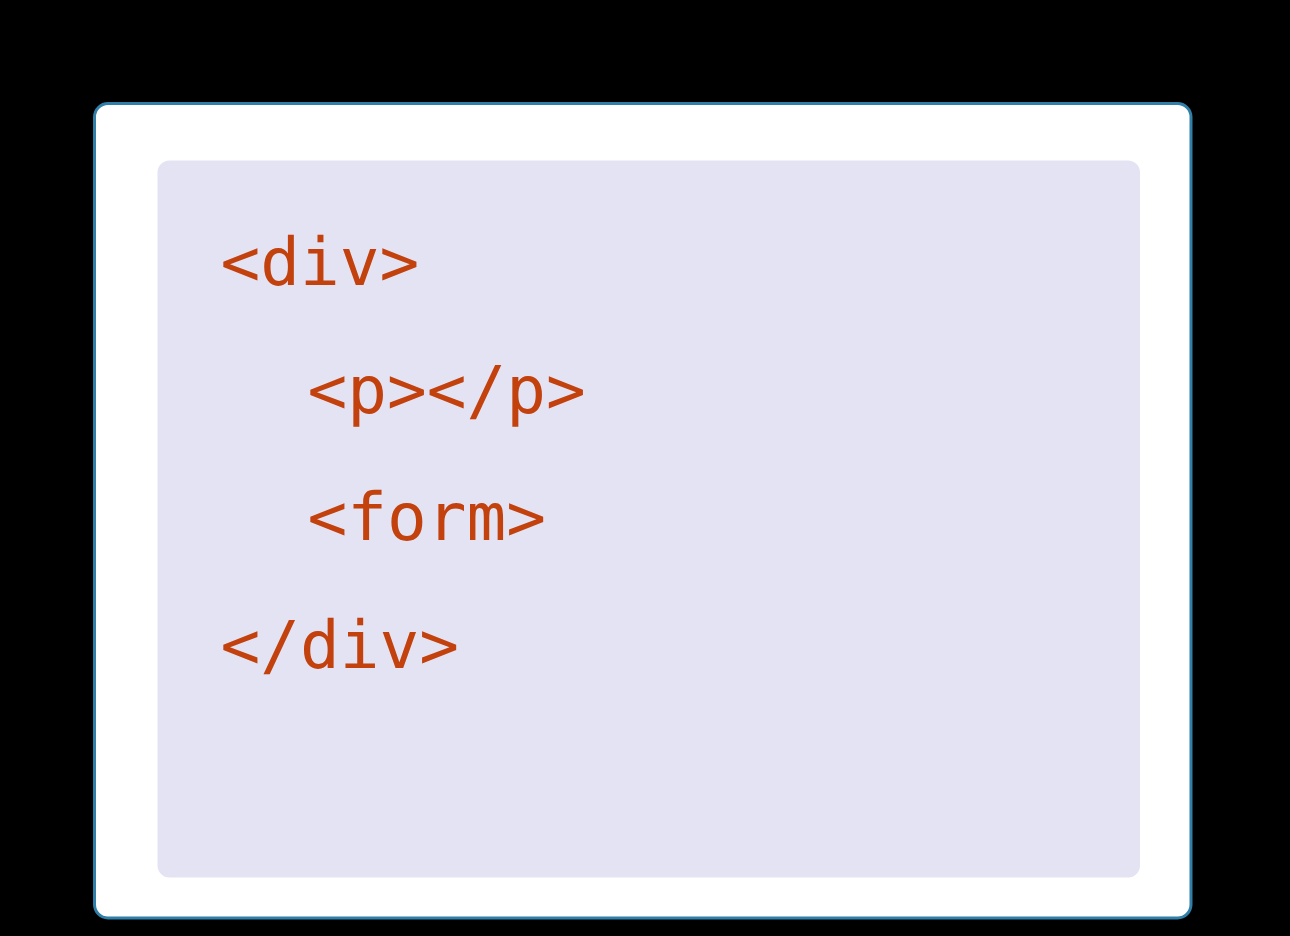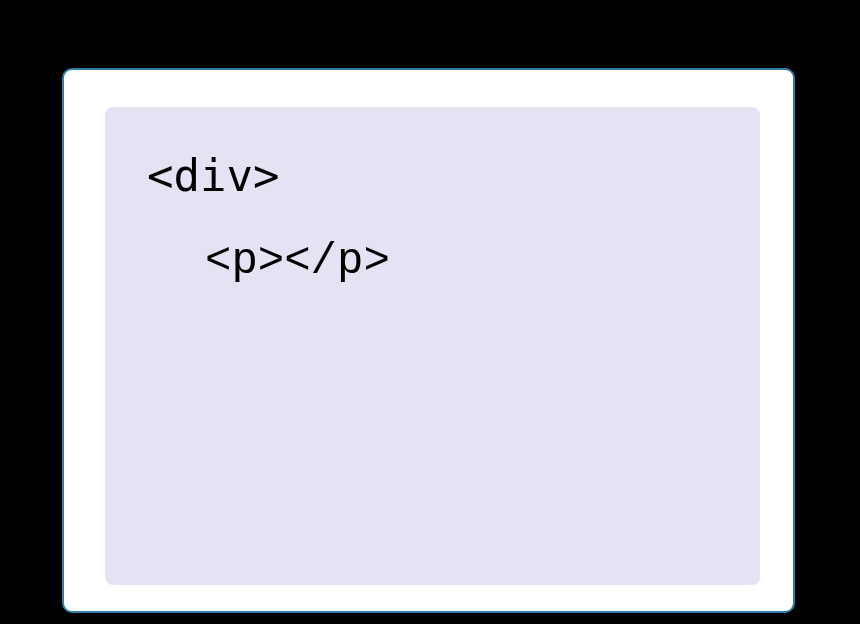--- a/index.html
+++ b/index.html
@@ -41,36 +41,41 @@
     padding: 26px 0 0 42px;
   }
 
   .code-line {
     height: 85px;
     display: flex;
     align-items: center;
     font-family: "DejaVu Sans Mono", monospace;
     font-size: 44px;
     font-weight: 500;
-    color: #000000;
+    color: #c2410c;
     white-space: pre;
   }
 
   .indent-1 {
     padding-left: 58px;
-    font-family: Liberation Mono, monospace;
   }
 </style>
 </head>
 <body>
 
 <div class="stage">
   <div class="code-card">
     <div class="code-panel">
       <div class="code-line indent-0">
         <span>&lt;div&gt;</span>
       </div>
       <div class="code-line indent-1">
         <span>&lt;p&gt;&lt;/p&gt;</span>
       </div>
+      <div class="code-line indent-1">
+        <span>&lt;form&gt;</span>
+      </div>
+      <div class="code-line indent-0">
+        <span>&lt;/div&gt;</span>
+      </div>
     </div>
   </div>
 </div>
 
 </body></html>

